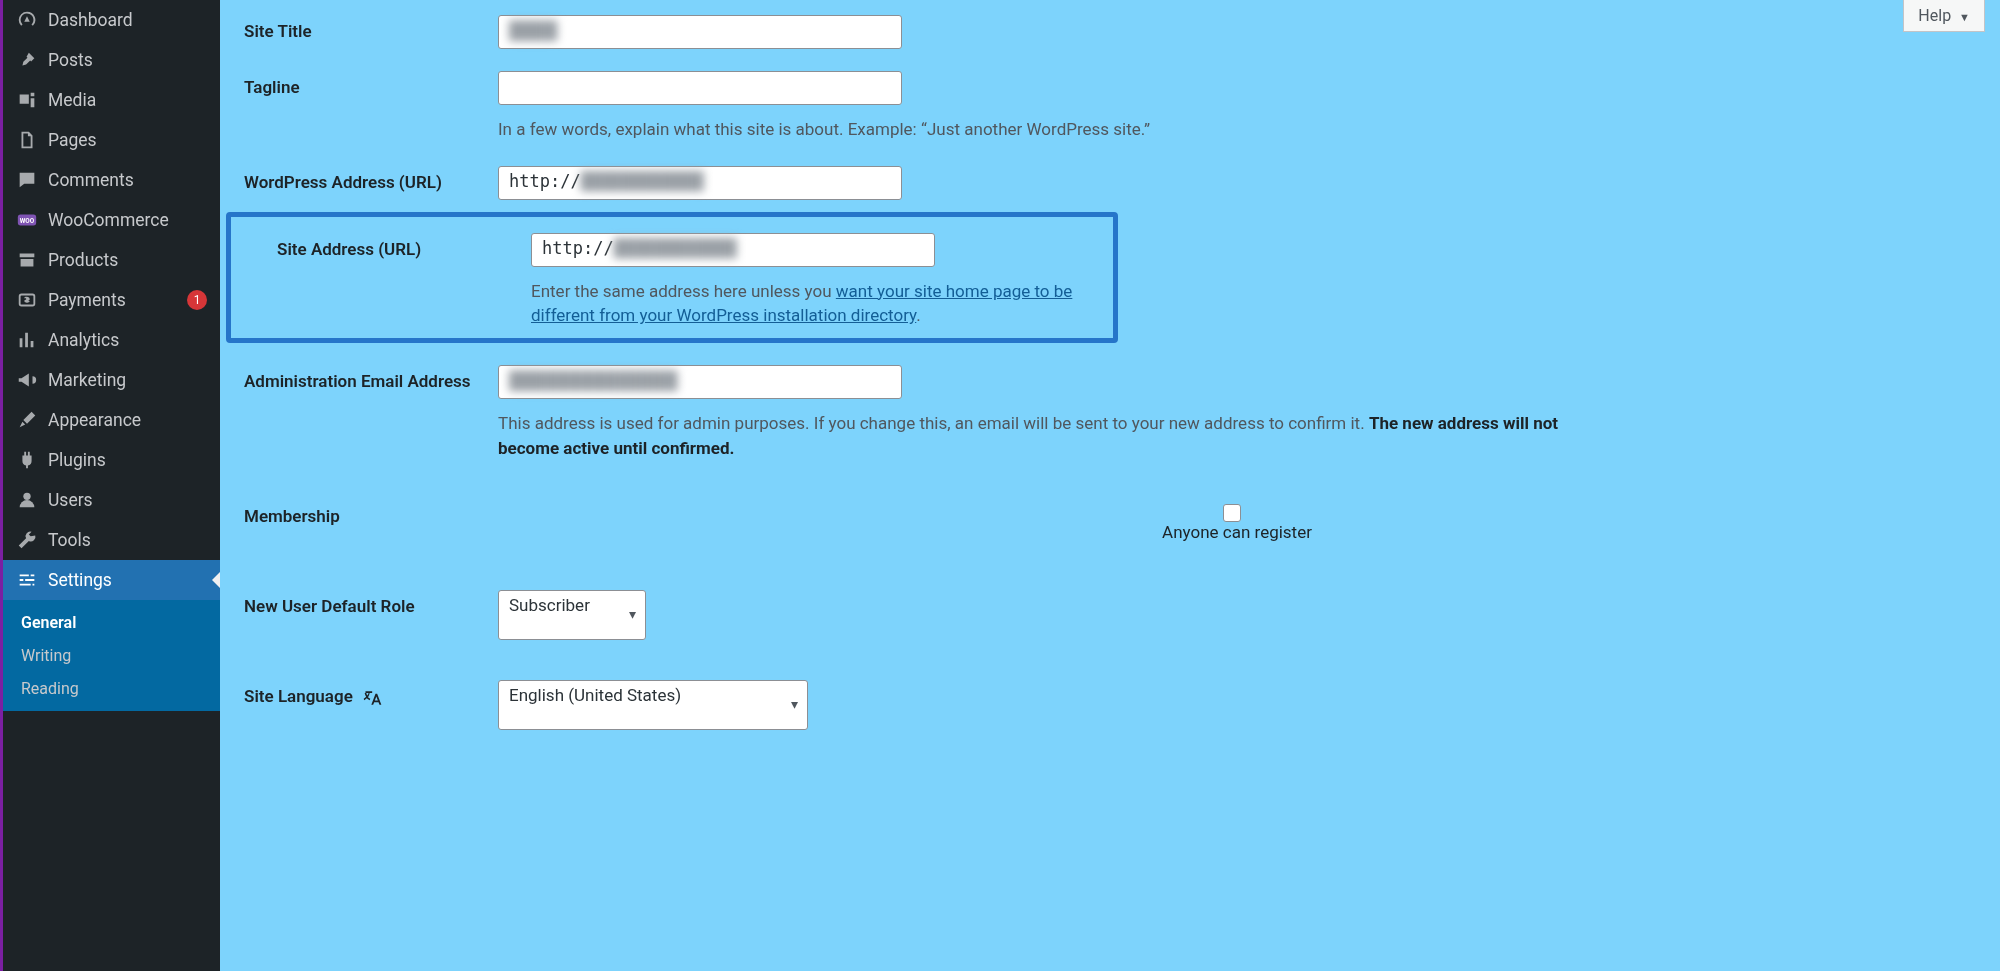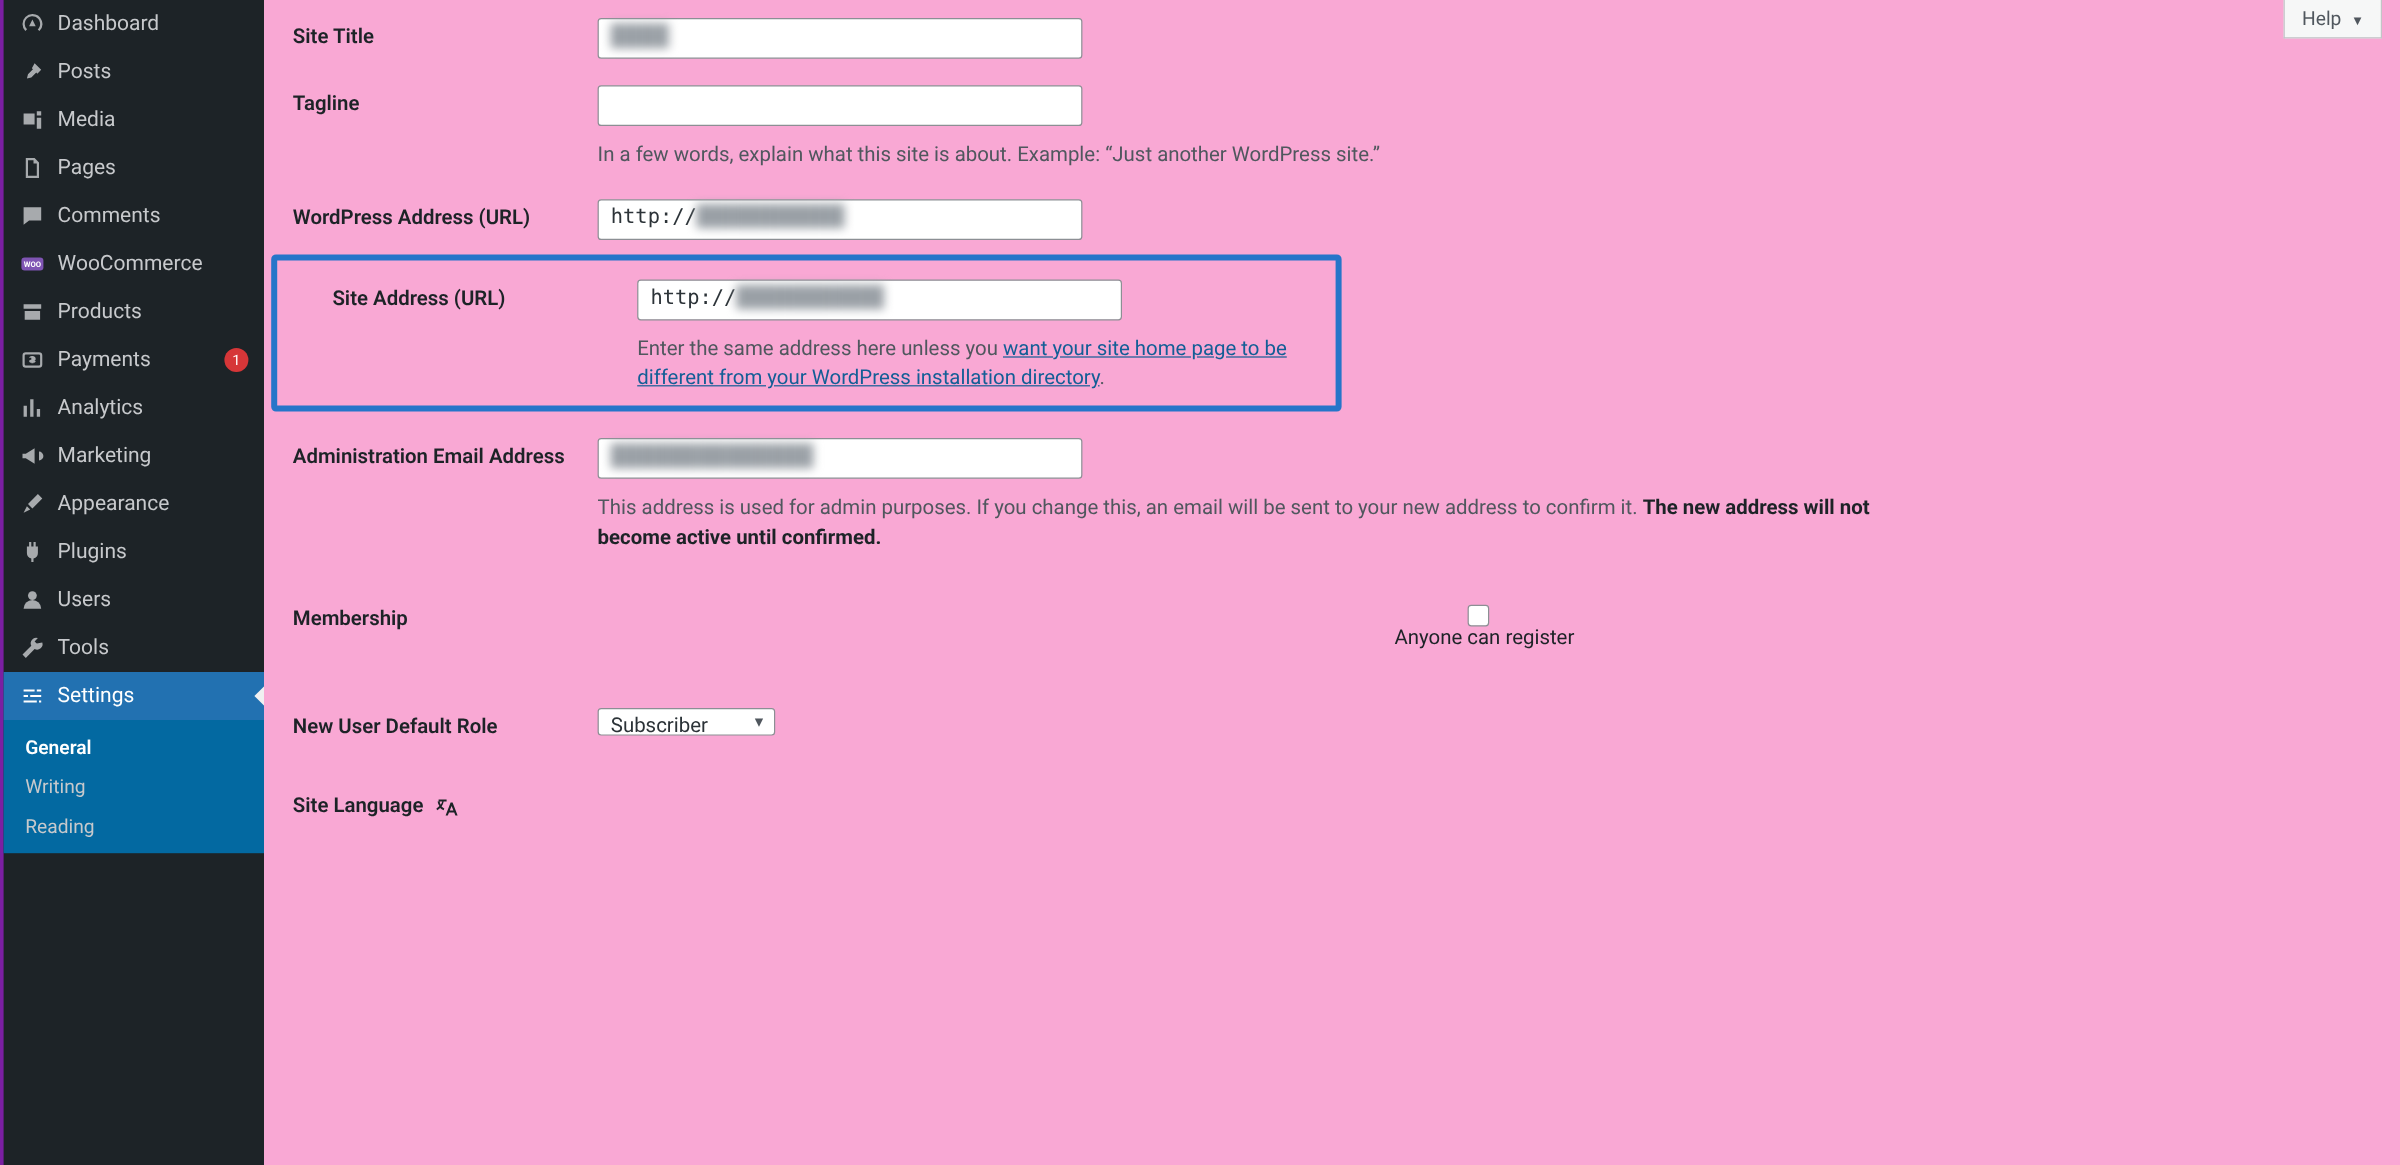--- a/index.html
+++ b/index.html
@@ -81,21 +81,21 @@
     padding: 7px 18px;
     color: #c7c9cc;
     font-size: 16px;
     cursor: pointer;
   }
   .submenu-item.active { color: #fff; font-weight: 600; }
 
   
   .main {
     flex: 1;
-    background: #f9a8d4;
+    background: #7dd3fc;
     padding: 15px 24px 24px 24px;
     overflow: auto;
     position: relative;
   }
   .help-btn {
     position: absolute;
     top: 0px;
     right: 15px;
     background: #f6f7f7;
     border: 1px solid #c3c4c7;
@@ -140,21 +140,21 @@
   .description {
     font-size: 17px;
     color: #50575e;
     margin-top: 12px;
     line-height: 1.45;
     max-width: 1080px;
   }
   .description a { color: #135e96; text-decoration: underline; }
   .description strong { font-weight: 700; color: #1d2327; }
   .select {
-    height: 23px;
+    height: 50px;
     border: 1px solid #8c8f94;
     border-radius: 3px;
     background: #fff;
     padding: 4px 30px 4px 10px;
     font-size: 17px;
     color: #2c3338;
     appearance: none;
     position: relative;
   }
   .select-wrap {
@@ -416,15 +416,20 @@
 
   <div class="form-row">
     <div class="form-label">
       <span>Site Language</span>
       <span class="lang-icon">
         <svg width="20" height="20" viewBox="0 0 24 24" fill="#1d2327">
             <path d="M3 4h8v2H8c-.3 2-1 3.5-2 5 .7.7 1.6 1.3 2.7 1.8l-.7 1.8C6.6 14 5.4 13.2 4.5 12.3 3.6 13.2 2.6 14 1.5 14.6L.8 12.8C2 12.2 3 11.4 3.8 10.5 2.9 9.2 2.3 7.7 2 6H4c.2 1.2.6 2.2 1.2 3.1.7-1 1.2-2 1.5-3.1H3V4zm12 3h2l5 13h-2.2l-1.2-3h-5.2l-1.2 3H10l5-13zm-.8 8h3.6L16 10.3 14.2 15z"></path>
           </svg>
       </span>
     </div>
+    <div class="form-field">
+      <span class="select-wrap">
+        <div class="select sel-lang">English (United States)</div>
+      </span>
+    </div>
   </div>
 
 </div>
 
 </body></html>

